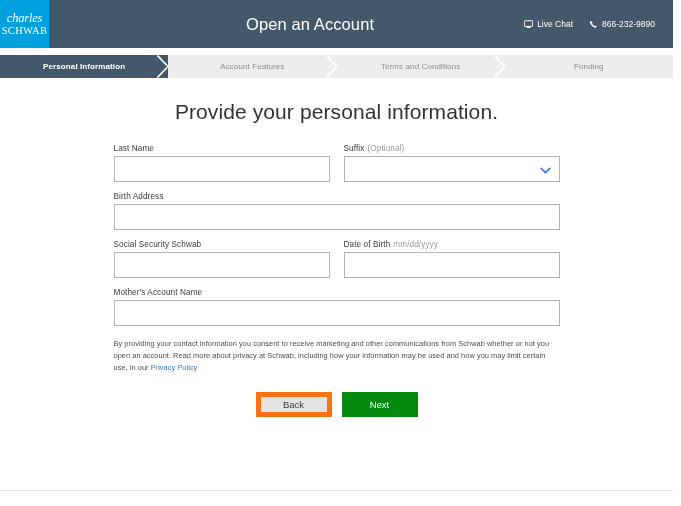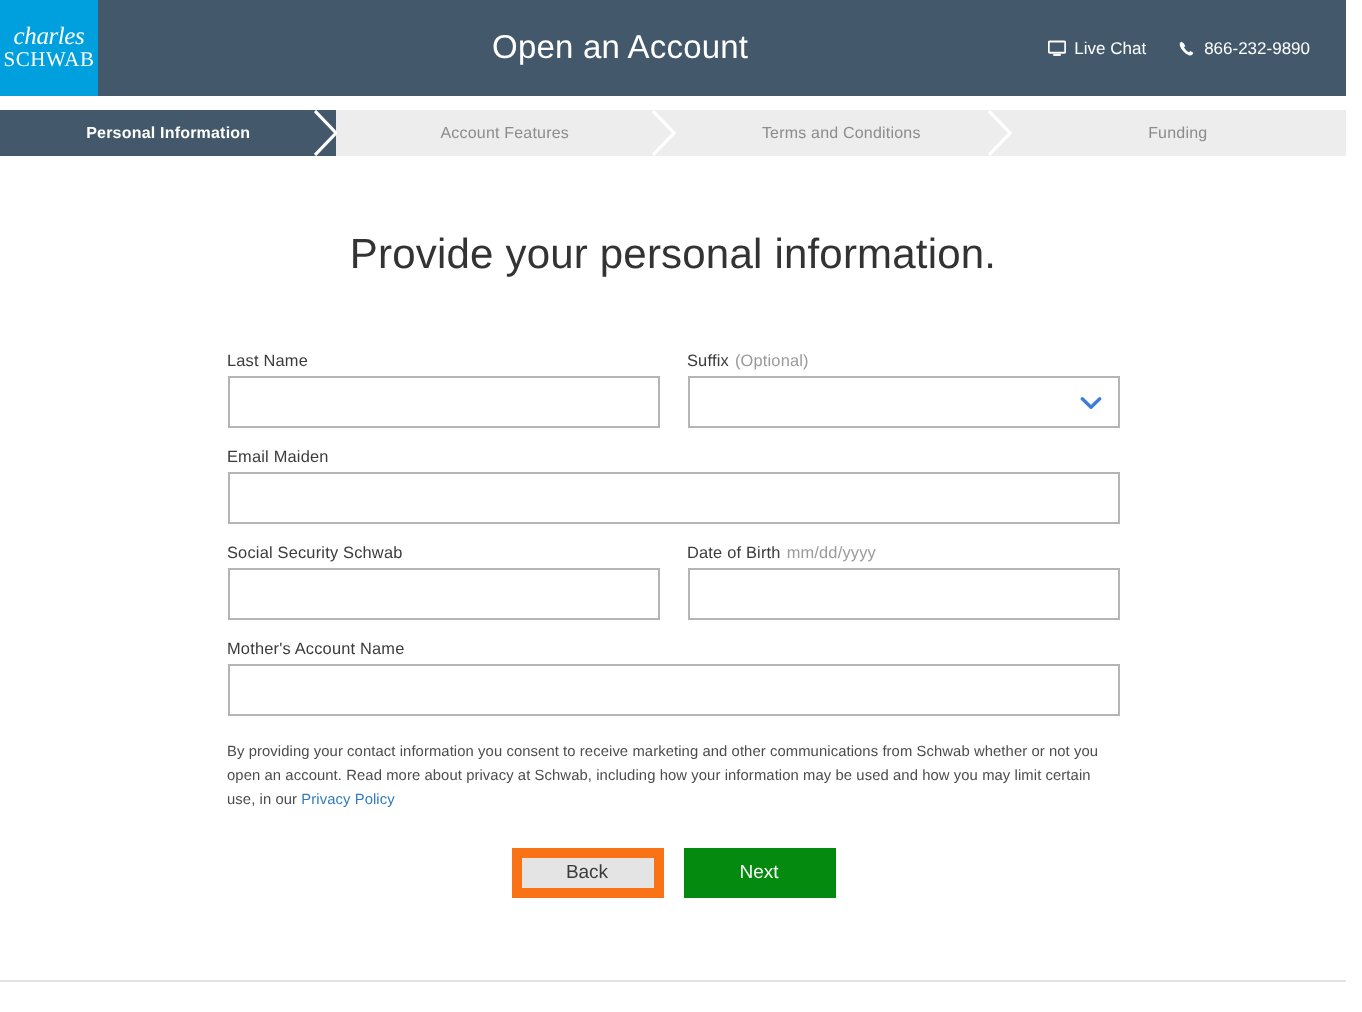--- a/index.html
+++ b/index.html
@@ -103,21 +103,21 @@
     position: absolute;
     top: 78px; left: 0;
     width: 673px; height: 420px;
     background: #ffffff;
   }
   .page-title {
     text-align: center;
     font-size: 21px;
     color: #333333;
     font-weight: normal;
-    margin: 16px;
+    margin: 0;
     padding-top: 22px;
     letter-spacing: 0.1px;
   }
 
   .form {
     width: 446px;
     margin: 0 auto;
     padding-top: 20px;
   }
   .row {
@@ -288,21 +288,21 @@
                 <path d="M1 1.6 L6 6.4 L11 1.6" fill="none" stroke="#3b7dd8" stroke-width="1.9" stroke-linecap="round" stroke-linejoin="round"></path>
               </svg>
             </span>
           </div>
         </div>
       </div>
 
       <div class="row">
         <div class="field full">
           <div class="label">
-            <span>Email Maiden</span>
+            <span>Birth Address</span>
           </div>
           <input class="input" type="text" placeholder="" style="">
         </div>
       </div>
 
       <div class="row">
         <div class="field half">
           <div class="label">
             <span>Social Security Schwab</span>
           </div>

